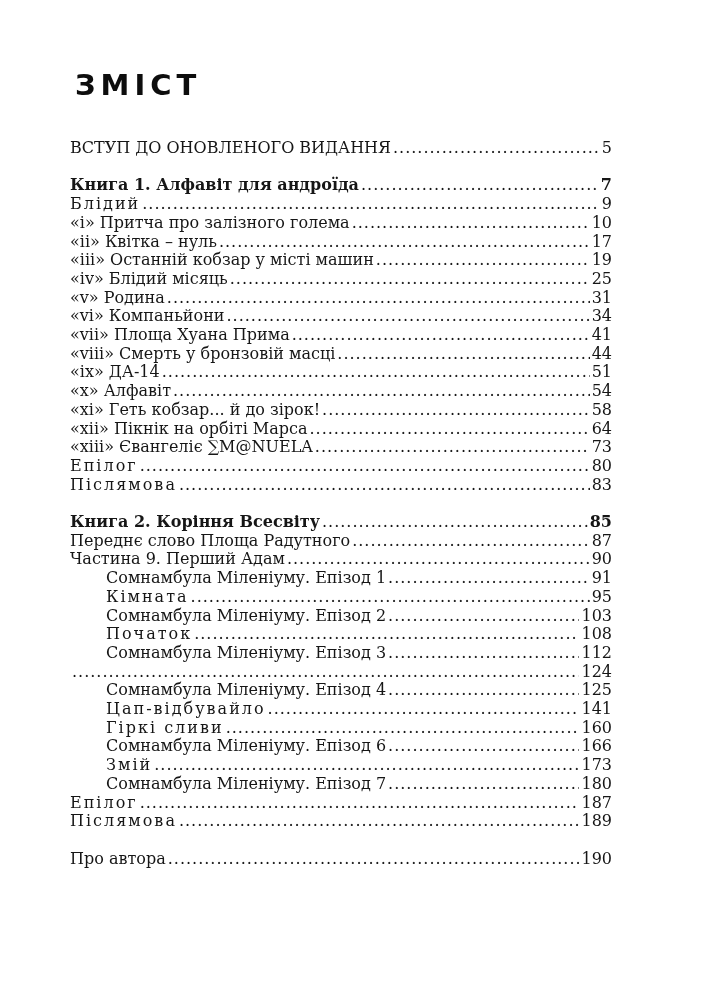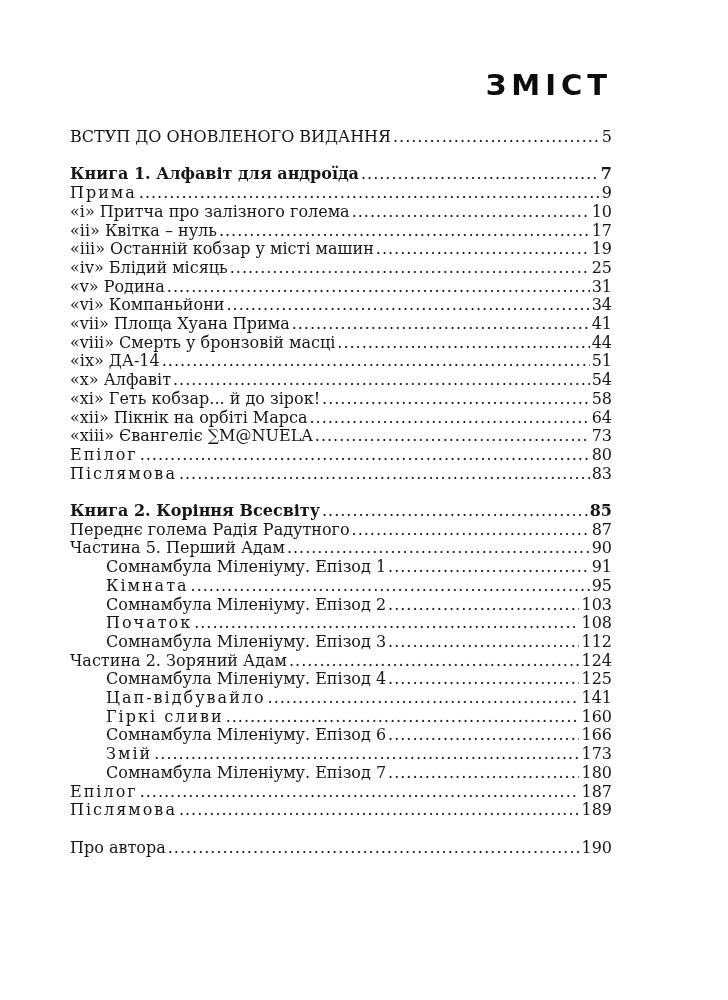--- a/index.html
+++ b/index.html
@@ -15,23 +15,23 @@
     width: 728px;
     height: 1000px;
     padding: 68px 116px 40px 70px;
     background: #ffffff;
   }
   .title {
     font-family: "DejaVu Sans", "Liberation Sans", sans-serif;
     font-weight: bold;
     font-size: 29px;
     letter-spacing: 5px;
-    text-align: right;
+    text-align: left;
     color: #0d0d0d;
-    margin-bottom: 26px;
+    margin-bottom: 37px;
     text-indent: 5px; 
   }
   .toc { width: 100%; }
   .toc-row {
     display: flex;
     align-items: baseline;
     font-size: 16px;
     line-height: 18.7px;
     white-space: nowrap;
   }
@@ -65,21 +65,21 @@
     <span class="toc-label">ВСТУП ДО ОНОВЛЕНОГО ВИДАННЯ</span>
     <span class="toc-dots"></span>
     <span class="toc-page">5</span>
   </div>
       <div class="toc-row bold gap">
     <span class="toc-label">Книга 1. Алфавіт для андроїда</span>
     <span class="toc-dots"></span>
     <span class="toc-page">7</span>
   </div>
       <div class="toc-row spaced">
-    <span class="toc-label">Прима</span>
+    <span class="toc-label">Блідий</span>
     <span class="toc-dots"></span>
     <span class="toc-page">9</span>
   </div>
       <div class="toc-row">
     <span class="toc-label">«i» Притча про залізного голема</span>
     <span class="toc-dots"></span>
     <span class="toc-page">10</span>
   </div>
       <div class="toc-row">
     <span class="toc-label">«ii» Квітка – нуль</span>
@@ -150,26 +150,26 @@
     <span class="toc-label">Післямова</span>
     <span class="toc-dots"></span>
     <span class="toc-page">83</span>
   </div>
       <div class="toc-row bold gap">
     <span class="toc-label">Книга 2. Коріння Всесвіту</span>
     <span class="toc-dots"></span>
     <span class="toc-page">85</span>
   </div>
       <div class="toc-row">
-    <span class="toc-label">Переднє голема Радія Радутного</span>
+    <span class="toc-label">Переднє слово Площа Радутного</span>
     <span class="toc-dots"></span>
     <span class="toc-page">87</span>
   </div>
       <div class="toc-row">
-    <span class="toc-label">Частина 5. Перший Адам</span>
+    <span class="toc-label">Частина 9. Перший Адам</span>
     <span class="toc-dots"></span>
     <span class="toc-page">90</span>
   </div>
       <div class="toc-row indent">
     <span class="toc-label">Сомнамбула Міленіуму. Епізод 1</span>
     <span class="toc-dots"></span>
     <span class="toc-page">91</span>
   </div>
       <div class="toc-row indent spaced">
     <span class="toc-label">Кімната</span>
@@ -185,21 +185,20 @@
     <span class="toc-label">Початок</span>
     <span class="toc-dots"></span>
     <span class="toc-page">108</span>
   </div>
       <div class="toc-row indent">
     <span class="toc-label">Сомнамбула Міленіуму. Епізод 3</span>
     <span class="toc-dots"></span>
     <span class="toc-page">112</span>
   </div>
       <div class="toc-row">
-    <span class="toc-label">Частина 2. Зоряний Адам</span>
     <span class="toc-dots"></span>
     <span class="toc-page">124</span>
   </div>
       <div class="toc-row indent">
     <span class="toc-label">Сомнамбула Міленіуму. Епізод 4</span>
     <span class="toc-dots"></span>
     <span class="toc-page">125</span>
   </div>
       <div class="toc-row indent spaced">
     <span class="toc-label">Цап-відбувайло</span>

